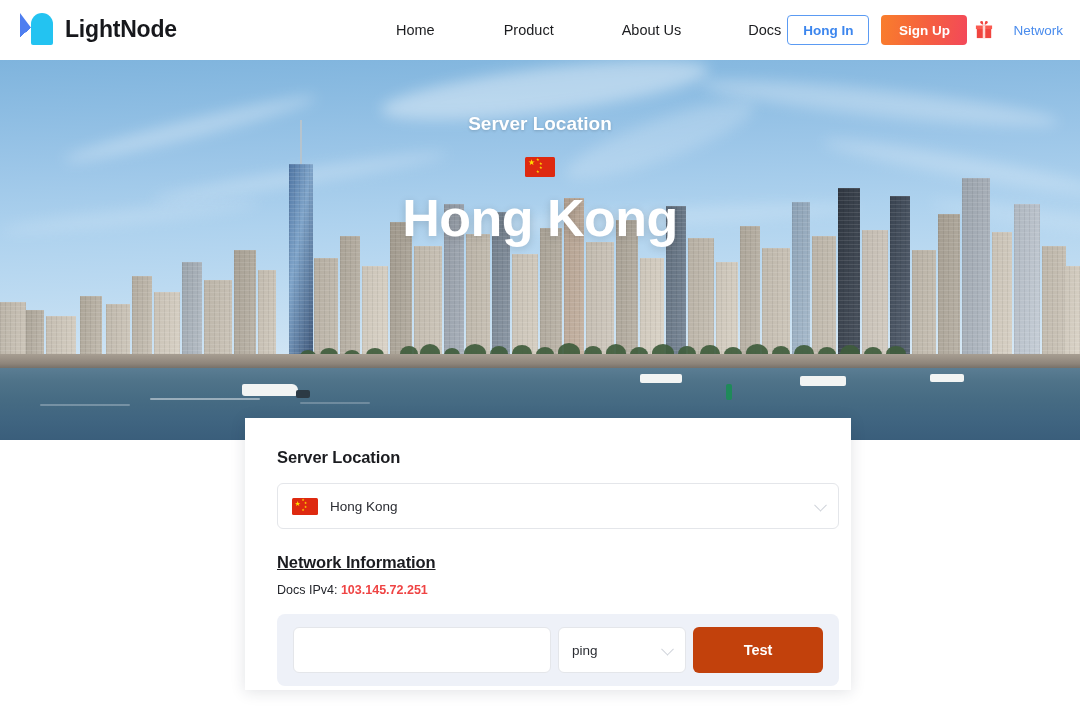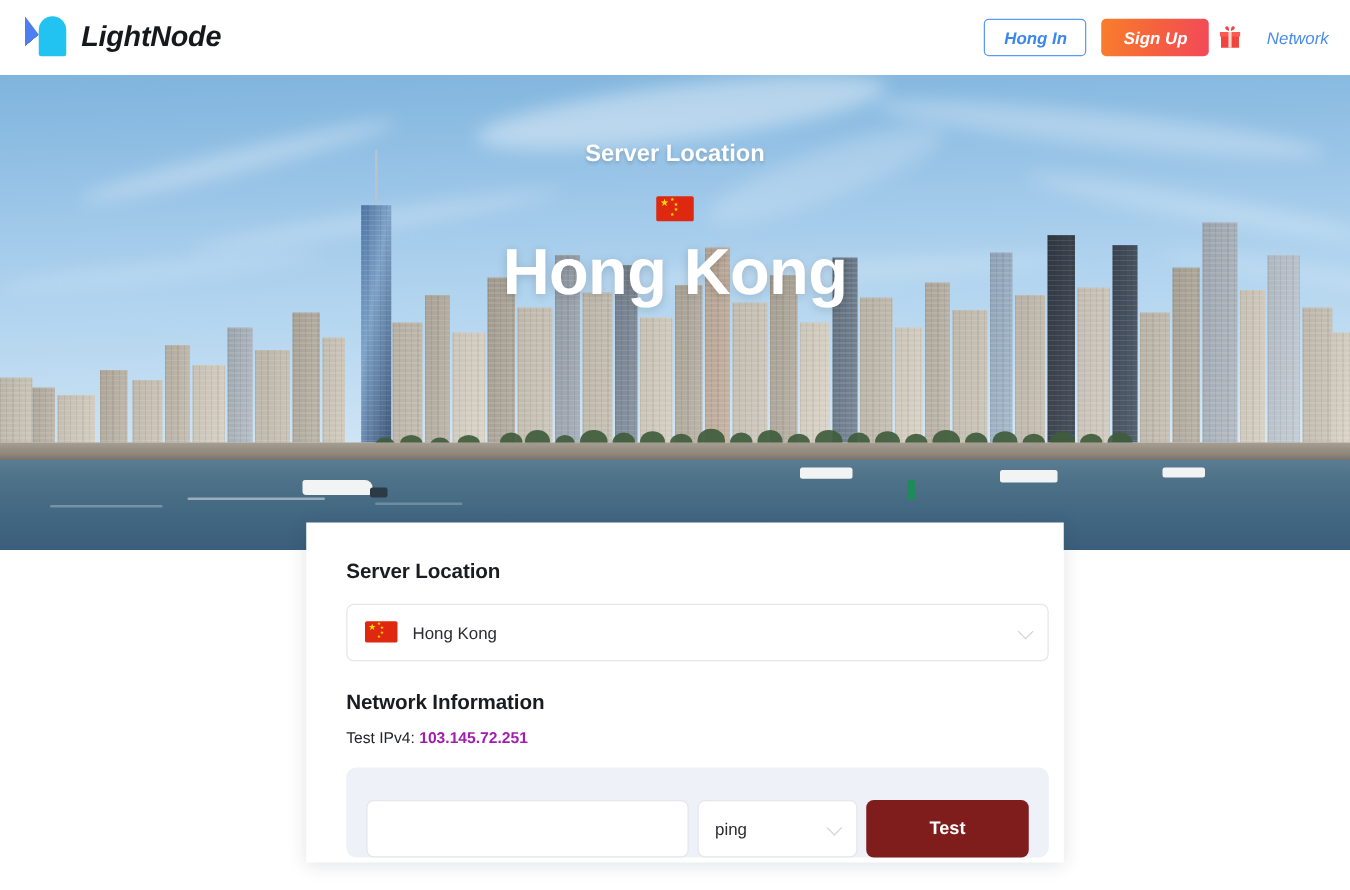--- a/index.html
+++ b/index.html
@@ -10,21 +10,20 @@
     overflow: hidden;
   }
 
   
   .navbar {
     position: absolute; left: 0; top: 0;
     width: 1080px; height: 44px;
     background: #ffffff;
     display: flex; align-items: center;
     z-index: 40;
-    font-style: italic;
   }
   .brand {
     position: absolute; left: 18px; top: 11px;
     display: flex; align-items: center; gap: 11px;
   }
   .logo-mark {
     position: relative; width: 36px; height: 36px;
   }
   .logo-cyan {
     position: absolute; left: 13px; top: 2px;
@@ -234,33 +233,33 @@
     font-size: 13.5px; color: #2b2d33;
   }
   .chev {
     position: absolute; right: 13px; top: 50%;
     margin-top: -3px;
     width: 9px; height: 9px;
     border-right: 1.6px solid #cfd3da;
     border-bottom: 1.6px solid #cfd3da;
     transform: translateY(-25%) rotate(45deg);
   }
-  .sec-title-2 { margin-top: 24px; }
+  .sec-title-2 { margin-top: 24px; text-decoration: underline; }
   .ipv4-row {
     margin-top: 11px;
     font-size: 12.5px; color: #23252b; font-weight: 500;
   }
-  .ipv4-val { color: #a21caf; font-weight: bold; }
+  .ipv4-val { color: #ef4444; font-weight: bold; }
 
   .test-panel {
     margin-top: 17px;
     width: 562px; height: 72px;
     background: #eef1f8;
     border-radius: 8px;
-    display: flex; align-items: flex-end;
+    display: flex; align-items: center;
     padding: 0 16px; gap: 7px;
   }
   .test-input {
     width: 258px; height: 46px;
     border: 1px solid #e4e6ea; border-radius: 6px;
     background: #ffffff;
     font-family: "Liberation Sans", sans-serif;
     font-size: 13.5px; color: #2b2d33;
     padding: 0 13px; outline: none;
   }
@@ -269,40 +268,46 @@
     width: 128px; height: 46px;
     border: 1px solid #e4e6ea; border-radius: 6px;
     background: #ffffff;
     display: flex; align-items: center;
     padding: 0 13px;
     font-size: 13.5px; color: #2b2d33;
     cursor: pointer;
   }
   .btn-test {
     width: 130px; height: 46px;
-    background: #7f1d1d;
+    background: #c2410c;
     border: none; border-radius: 6px;
     color: #ffffff; font-size: 14.5px; font-weight: bold;
     display: flex; align-items: center; justify-content: center;
     cursor: pointer;
   }
 </style>
 </head>
 <body>
 
 <div class="navbar">
 
   <div class="brand">
     <span class="logo-mark">
       <span class="logo-cyan"></span>
       <span class="logo-blue"></span>
     </span>
     <span class="brand-name">LightNode</span>
   </div>
 
+  <div class="nav-links">
+    <a class="nav-link nav-gap-1">Home</a>
+    <a class="nav-link nav-gap-2">Product</a>
+    <a class="nav-link nav-gap-3">About Us</a>
+    <a class="nav-link">Docs</a>
+  </div>
 
   <div class="nav-right">
     <div class="btn-signin">Hong In</div>
     <div class="btn-signup">Sign Up</div>
     <span class="gift-icon">
       <svg viewBox="0 0 20 22" width="18" height="20" aria-hidden="true">
         <path d="M2 9h16v11H2z" fill="#f0453f"></path>
         <path d="M1 6h18v4H1z" fill="#fa5a50"></path>
         <path d="M8.6 6h2.8v14H8.6z" fill="#ffd9d4"></path>
         <path d="M8.6 1.6c-1.5-1.4-3.6 0-2.6 1.7.5.9 1.8 1.6 3.2 2-.1-1.5-.2-2.9-.6-3.7z" fill="#f0453f"></path>
@@ -452,21 +457,21 @@
           <span class="star-sm" style="left:9.5px; top:11px; font-size:3.5px;">★</span>
         </span>
       </span>
       <span class="loc-name">Hong Kong</span>
       <span class="chev"></span>
     </div>
 
     <div class="sec-title sec-title-2">Network Information</div>
 
     <div class="ipv4-row">
-      <span>Test IPv4:</span>
+      <span>Docs IPv4:</span>
       <span class="ipv4-val">103.145.72.251</span>
     </div>
 
     <div class="test-panel">
       <input class="test-input" type="text" placeholder="" style="">
       <div class="test-select">
         <span>ping</span>
         <span class="chev"></span>
       </div>
       <div class="btn-test">Test</div>

